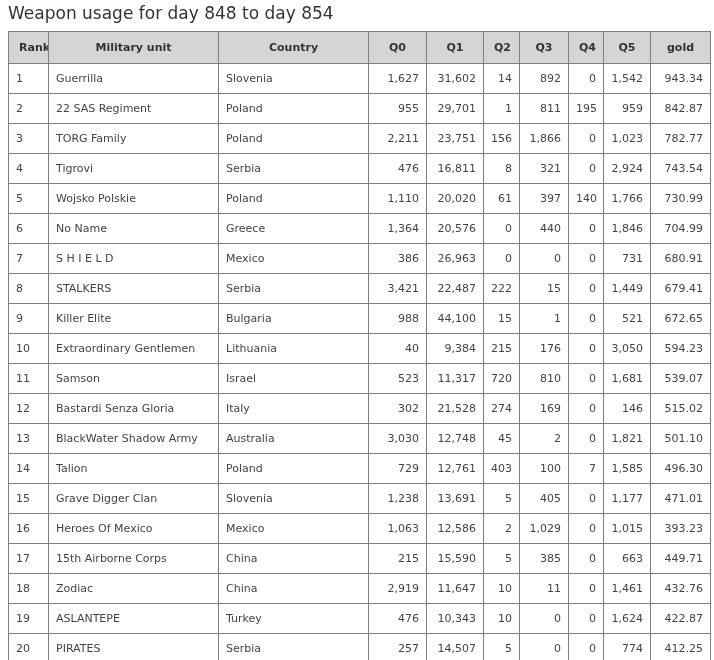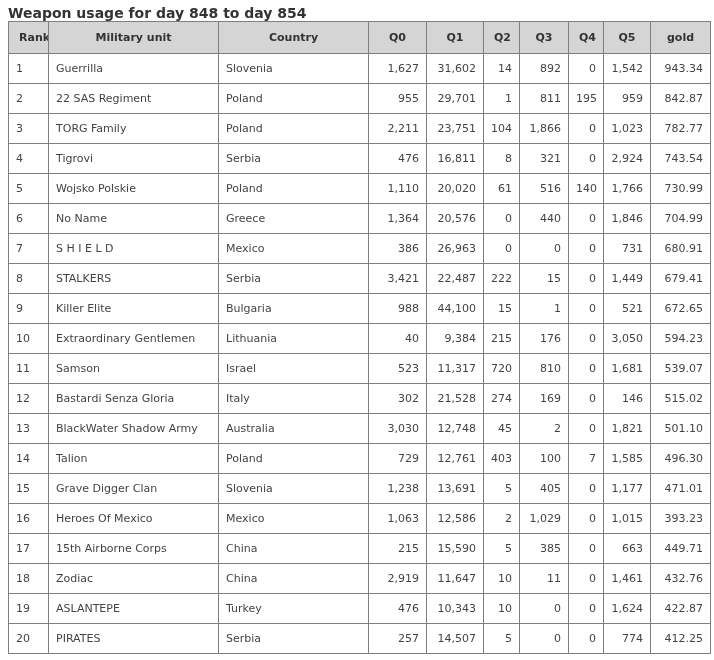--- a/index.html
+++ b/index.html
@@ -10,24 +10,24 @@
   body {
     width: 714px;
     height: 660px;
     overflow: hidden;
     font-family: "DejaVu Sans", "Liberation Sans", sans-serif;
   }
   .page {
     padding: 5px 4px 0 8px;
   }
   .page-title {
-    font-size: 14px;
-    font-weight: bold;
+    font-size: 17px;
+    font-weight: normal;
     color: #333333;
-    margin: 1px 0 0 0;
+    margin: 1px 0 10px 0;
     line-height: 15px;
   }
   table.stats-table {
     border-collapse: collapse;
     table-layout: fixed;
     width: 702px;
     font-family: "DejaVu Sans", "Liberation Sans", sans-serif;
     font-size: 11px;
     color: #444444;
   }
@@ -110,21 +110,21 @@
           <td class="align-right">195</td>
           <td class="align-right">959</td>
           <td class="align-right">842.87</td>
         </tr>
         <tr>
           <td class="align-left">3</td>
           <td class="align-left">TORG Family</td>
           <td class="align-left">Poland</td>
           <td class="align-right">2,211</td>
           <td class="align-right">23,751</td>
-          <td class="align-right">104</td>
+          <td class="align-right">156</td>
           <td class="align-right">1,866</td>
           <td class="align-right">0</td>
           <td class="align-right">1,023</td>
           <td class="align-right">782.77</td>
         </tr>
         <tr>
           <td class="align-left">4</td>
           <td class="align-left">Tigrovi</td>
           <td class="align-left">Serbia</td>
           <td class="align-right">476</td>
@@ -135,21 +135,21 @@
           <td class="align-right">2,924</td>
           <td class="align-right">743.54</td>
         </tr>
         <tr>
           <td class="align-left">5</td>
           <td class="align-left">Wojsko Polskie</td>
           <td class="align-left">Poland</td>
           <td class="align-right">1,110</td>
           <td class="align-right">20,020</td>
           <td class="align-right">61</td>
-          <td class="align-right">516</td>
+          <td class="align-right">397</td>
           <td class="align-right">140</td>
           <td class="align-right">1,766</td>
           <td class="align-right">730.99</td>
         </tr>
         <tr>
           <td class="align-left">6</td>
           <td class="align-left">No Name</td>
           <td class="align-left">Greece</td>
           <td class="align-right">1,364</td>
           <td class="align-right">20,576</td>

